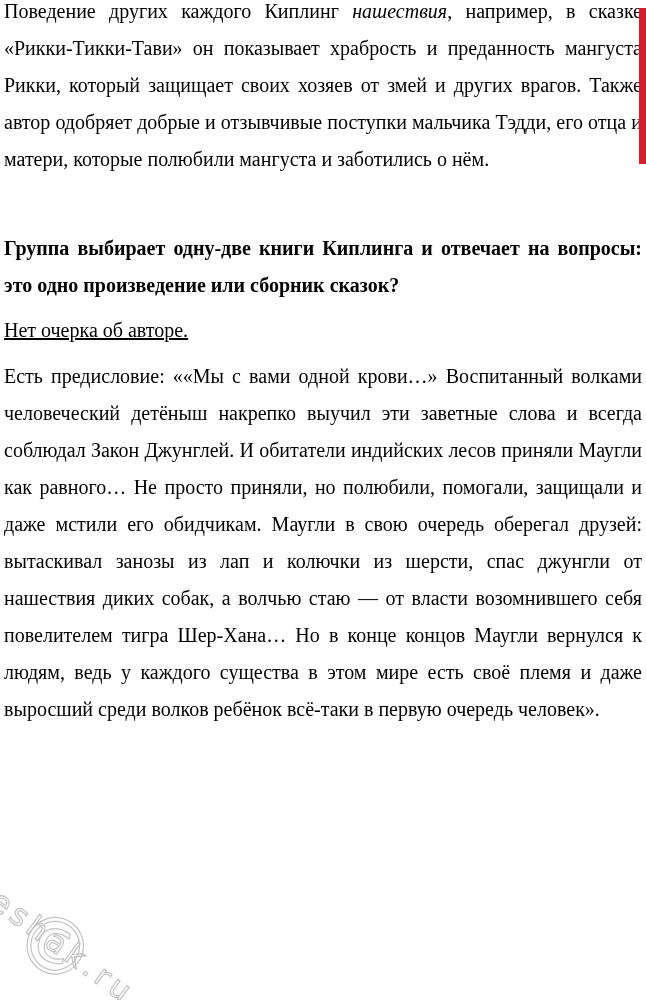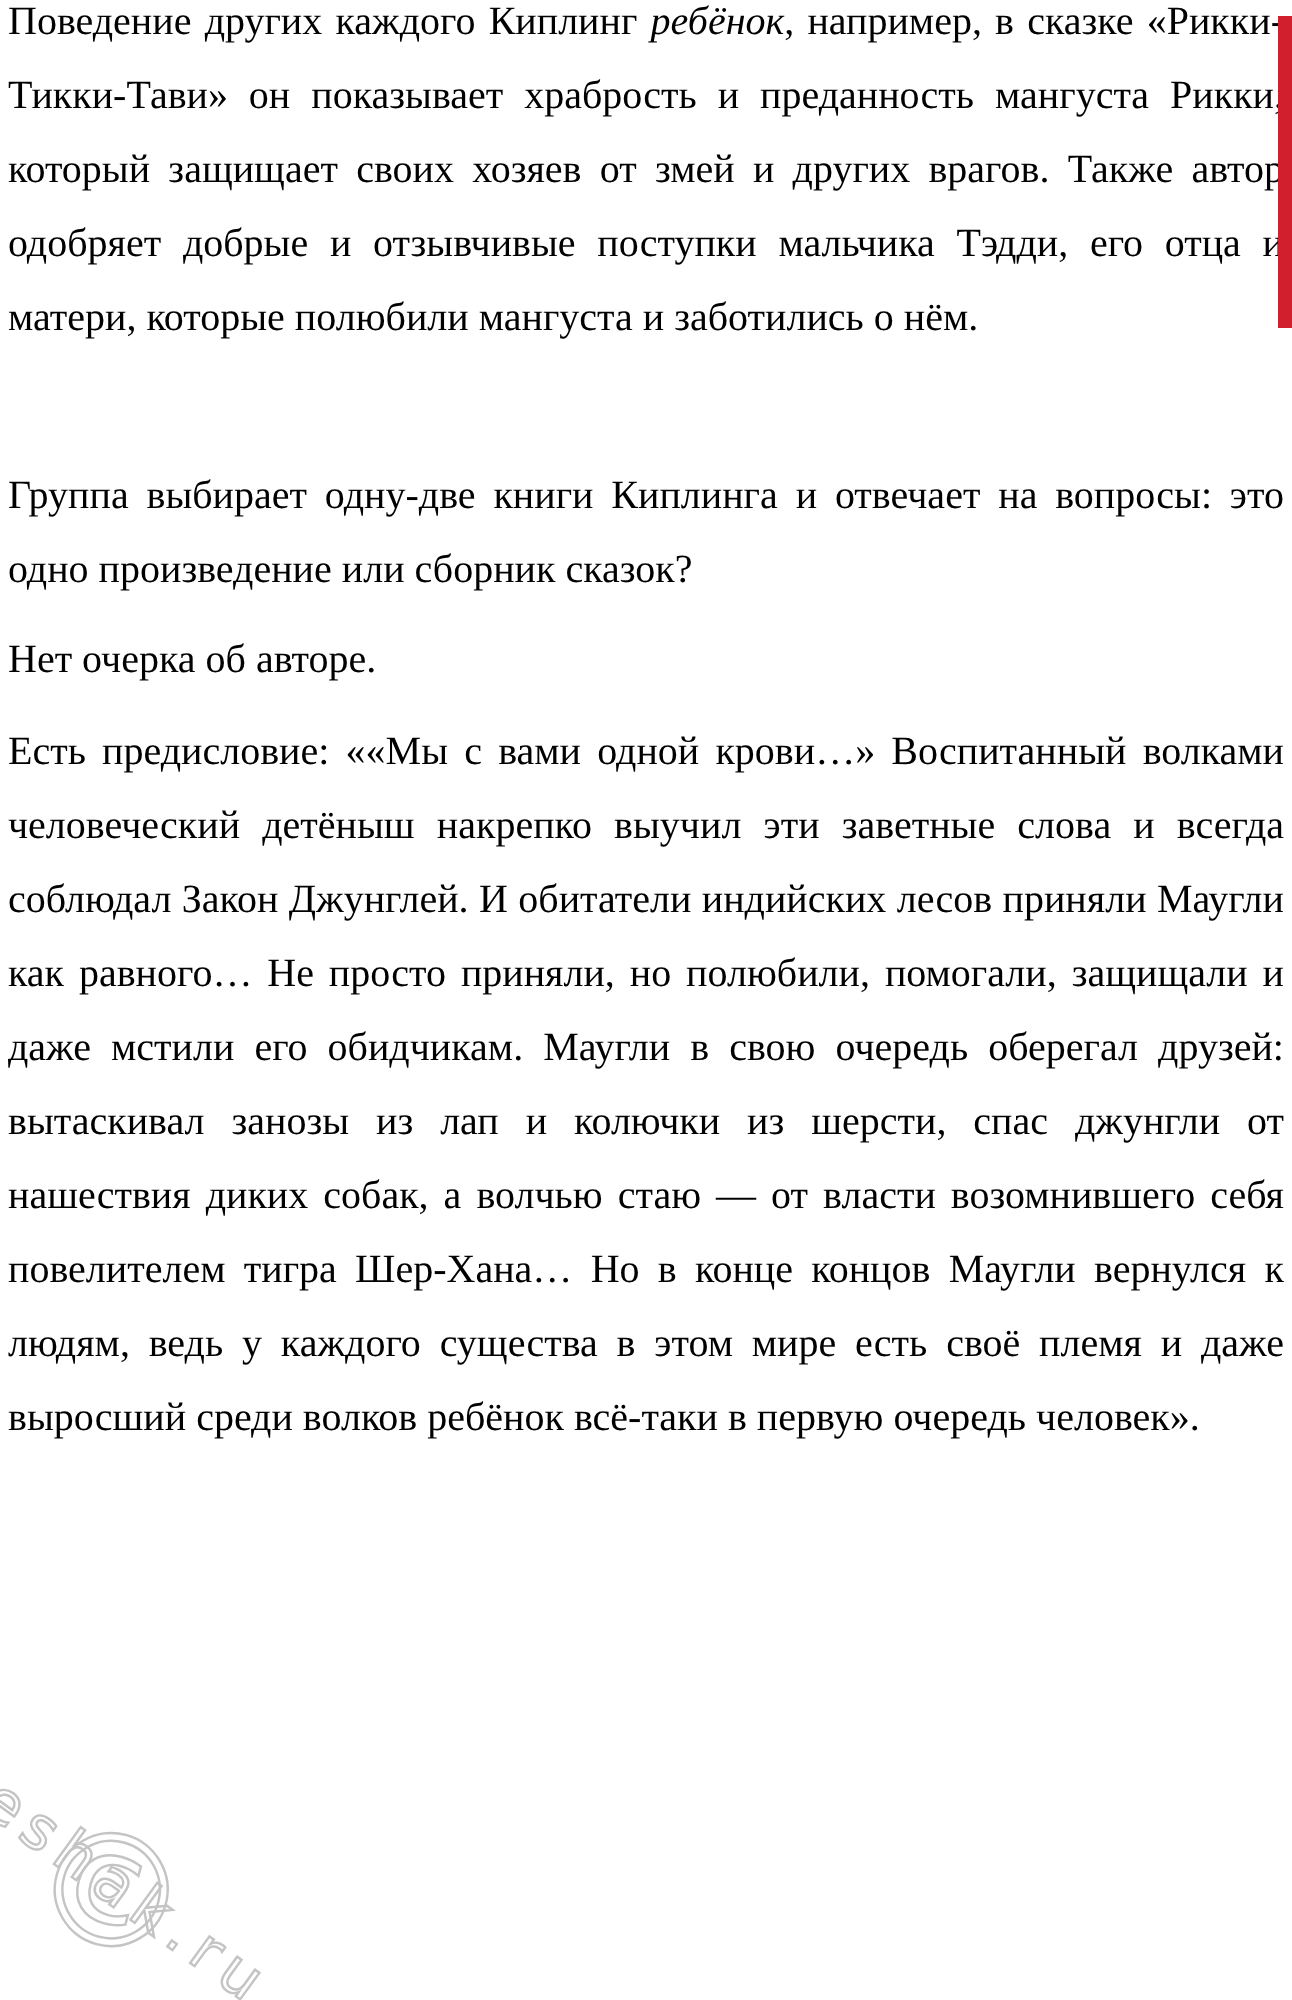--- a/index.html
+++ b/index.html
@@ -16,28 +16,28 @@
   }
   .doc {
     position: relative;
     z-index: 1;
     padding: 0 4px;
   }
   .para {
     margin: 0;
     text-align: justify;
   }
-  .heading { font-weight: normal; }
+  .heading { font-weight: bold; }
   .it { font-style: italic; }
 
   .para-1 { margin-top: -7px; }
   .heading-1 { margin-top: 52px; }
   .para-2 { margin-top: 2px; }
   .heading-2 { margin-top: 54px; }
-  .para-3 { margin-top: 8px; }
+  .para-3 { margin-top: 8px; text-decoration: underline; }
   .para-4 { margin-top: 9px; }
 
   
   .red-marker {
     position: absolute;
     z-index: 2;
     top: 8px;
     right: 0;
     width: 7px;
     height: 156px;
@@ -85,21 +85,21 @@
 <div class="watermark">
   <span class="wm-text" style="-webkit-text-stroke-color: rgb(196, 196, 196);">reshak.ru</span>
   <span class="wm-copy" style="-webkit-text-stroke-color: rgb(196, 196, 196);">©</span>
 </div>
 
 <div class="red-marker" style="background: rgb(210, 31, 46);"></div>
 
 <main class="doc">
 
   <p class="para para-1">
-    <span>Поведение других каждого Киплинг </span><span class="it">ребёнок</span><span>, например, в сказке «Рикки-Тикки-Тави» он показывает храбрость и преданность мангуста Рикки, который защищает своих хозяев от змей и других врагов. Также автор одобряет добрые и отзывчивые поступки мальчика Тэдди, его отца и матери, которые полюбили мангуста и заботились о нём.</span>
+    <span>Поведение других каждого Киплинг </span><span class="it">нашествия</span><span>, например, в сказке «Рикки-Тикки-Тави» он показывает храбрость и преданность мангуста Рикки, который защищает своих хозяев от змей и других врагов. Также автор одобряет добрые и отзывчивые поступки мальчика Тэдди, его отца и матери, которые полюбили мангуста и заботились о нём.</span>
   </p>
 
   <p class="para heading heading-1">Группа выбирает одну-две книги Киплинга и отвечает на вопросы: это одно произведение или сборник сказок?</p>
 
 
 
   <p class="para para-3">Нет очерка об авторе.</p>
 
   <p class="para para-4">Есть предисловие: ««Мы с вами одной крови…» Воспитанный волками человеческий детёныш накрепко выучил эти заветные слова и всегда соблюдал Закон Джунглей. И обитатели индийских лесов приняли Маугли как равного… Не просто приняли, но полюбили, помогали, защищали и даже мстили его обидчикам. Маугли в свою очередь оберегал друзей: вытаскивал занозы из лап и колючки из шерсти, спас джунгли от нашествия диких собак, а волчью стаю — от власти возомнившего себя повелителем тигра Шер-Хана… Но в конце концов Маугли вернулся к людям, ведь у каждого существа в этом мире есть своё племя и даже выросший среди волков ребёнок всё-таки в первую очередь человек».</p>
 

